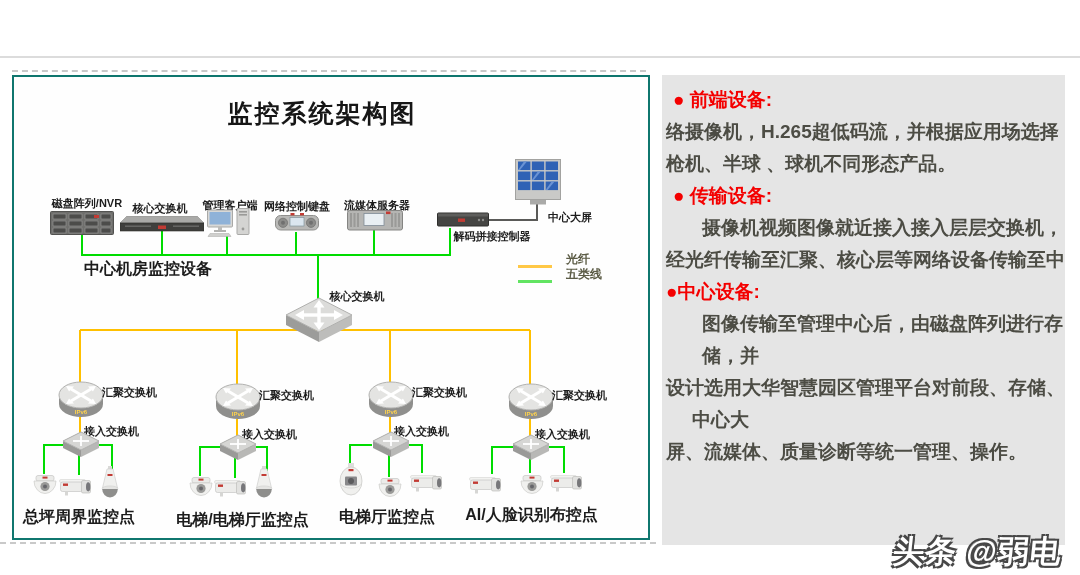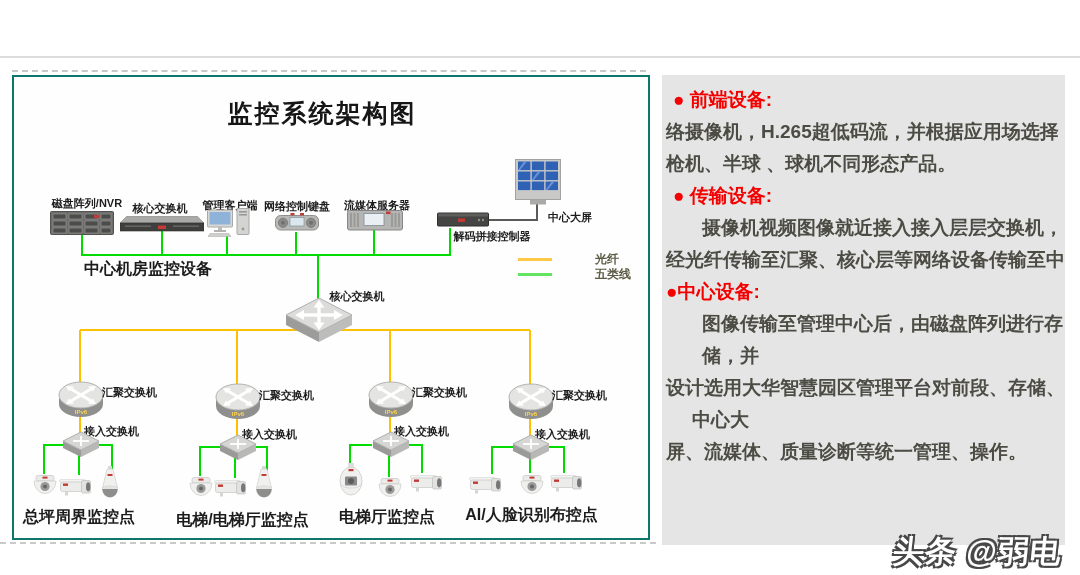--- a/index.html
+++ b/index.html
@@ -15,21 +15,21 @@
                background:#fefefe;border:2px solid #0f766e;}
   .diag-title{position:absolute;left:0;top:20px;width:616px;text-align:center;
               font-family:"DejaVu Serif","Liberation Serif",serif;font-size:25px;
               font-weight:600;color:#161616;letter-spacing:2px;}
   .wires{position:absolute;left:0;top:0;}
   .node{position:absolute;}
   .dlabel{position:absolute;font-size:11px;font-weight:bold;color:#1c1c1c;
           white-space:nowrap;text-align:center;}
   .glabel{position:absolute;font-size:16px;font-weight:bold;color:#1c1c1c;
           white-space:nowrap;text-align:center;}
-  .legend-row{position:absolute;display:flex;align-items:center;gap:29px;}
+  .legend-row{position:absolute;display:flex;align-items:flex-end;}
   .legend-swatch{width:34px;height:3px;margin-right:14px;}
   .legend-text{font-size:12px;font-weight:600;color:#5c5c46;}
 
   
   .panel{position:absolute;left:662px;top:75px;width:403px;height:470px;
          background:#e5e5e5;padding:0;box-sizing:border-box;}
   .panel-inner{padding:9px 4px 0 4px;}
   .ln{line-height:32px;font-size:19px;font-weight:bold;color:#4c4c44;white-space:nowrap;}
   .ln.h{color:#f40000;padding-left:7px;}
   .ln.h2{padding-left:0;}

